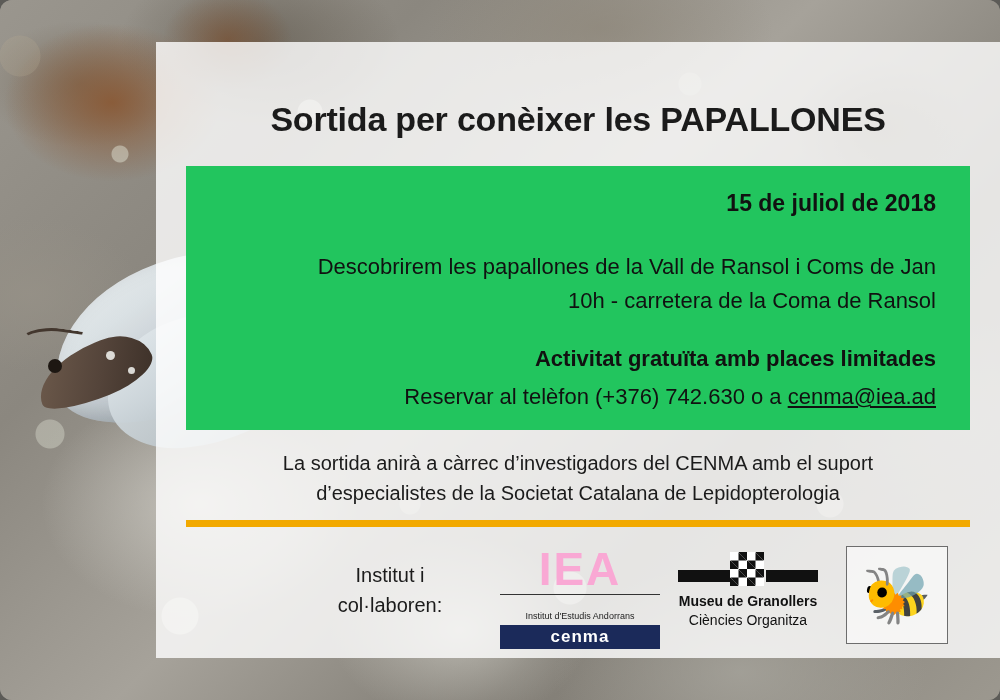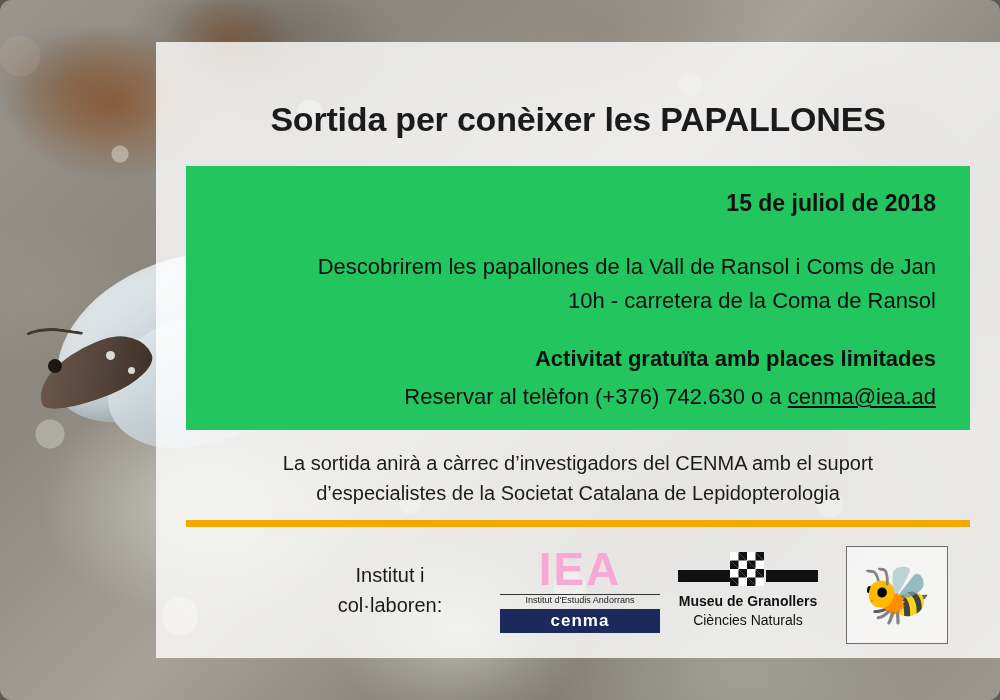--- a/index.html
+++ b/index.html
@@ -249,21 +249,21 @@
     letter-spacing: 2px;
     color: #f9a8d4;
     line-height: 46px;
     font-family: "Liberation Sans", sans-serif;
   }
   .iea-sub {
     font-size: 9px;
     color: #222;
     margin-top: 2px;
     border-top: 1px solid #333;
-    padding-top: 0;
+    padding-top: 16px;
   }
   .cenma-bar {
     margin-top: 4px;
     background: #1b2a5a;
     color: #fff;
     font-size: 17px;
     font-weight: bold;
     letter-spacing: 1px;
     padding: 2px 12px;
     display: block;
@@ -383,20 +383,20 @@
     <span class="cenma-bar">cenma</span>
   </div>
 
   <div class="logo-museu">
     <div class="museu-glyph">
       <div class="museu-bar-l"></div>
       <div class="museu-check"></div>
       <div class="museu-bar-r"></div>
     </div>
     <div class="museu-name">Museu de Granollers</div>
-    <div class="museu-sub">Ciències Naturals</div>
+    <div class="museu-sub">Ciències Organitza</div>
   </div>
 
   <div class="logo-scl">
     <div class="scl-butterfly">🐝</div>
   </div>
 
 </div>
 
 </body></html>

